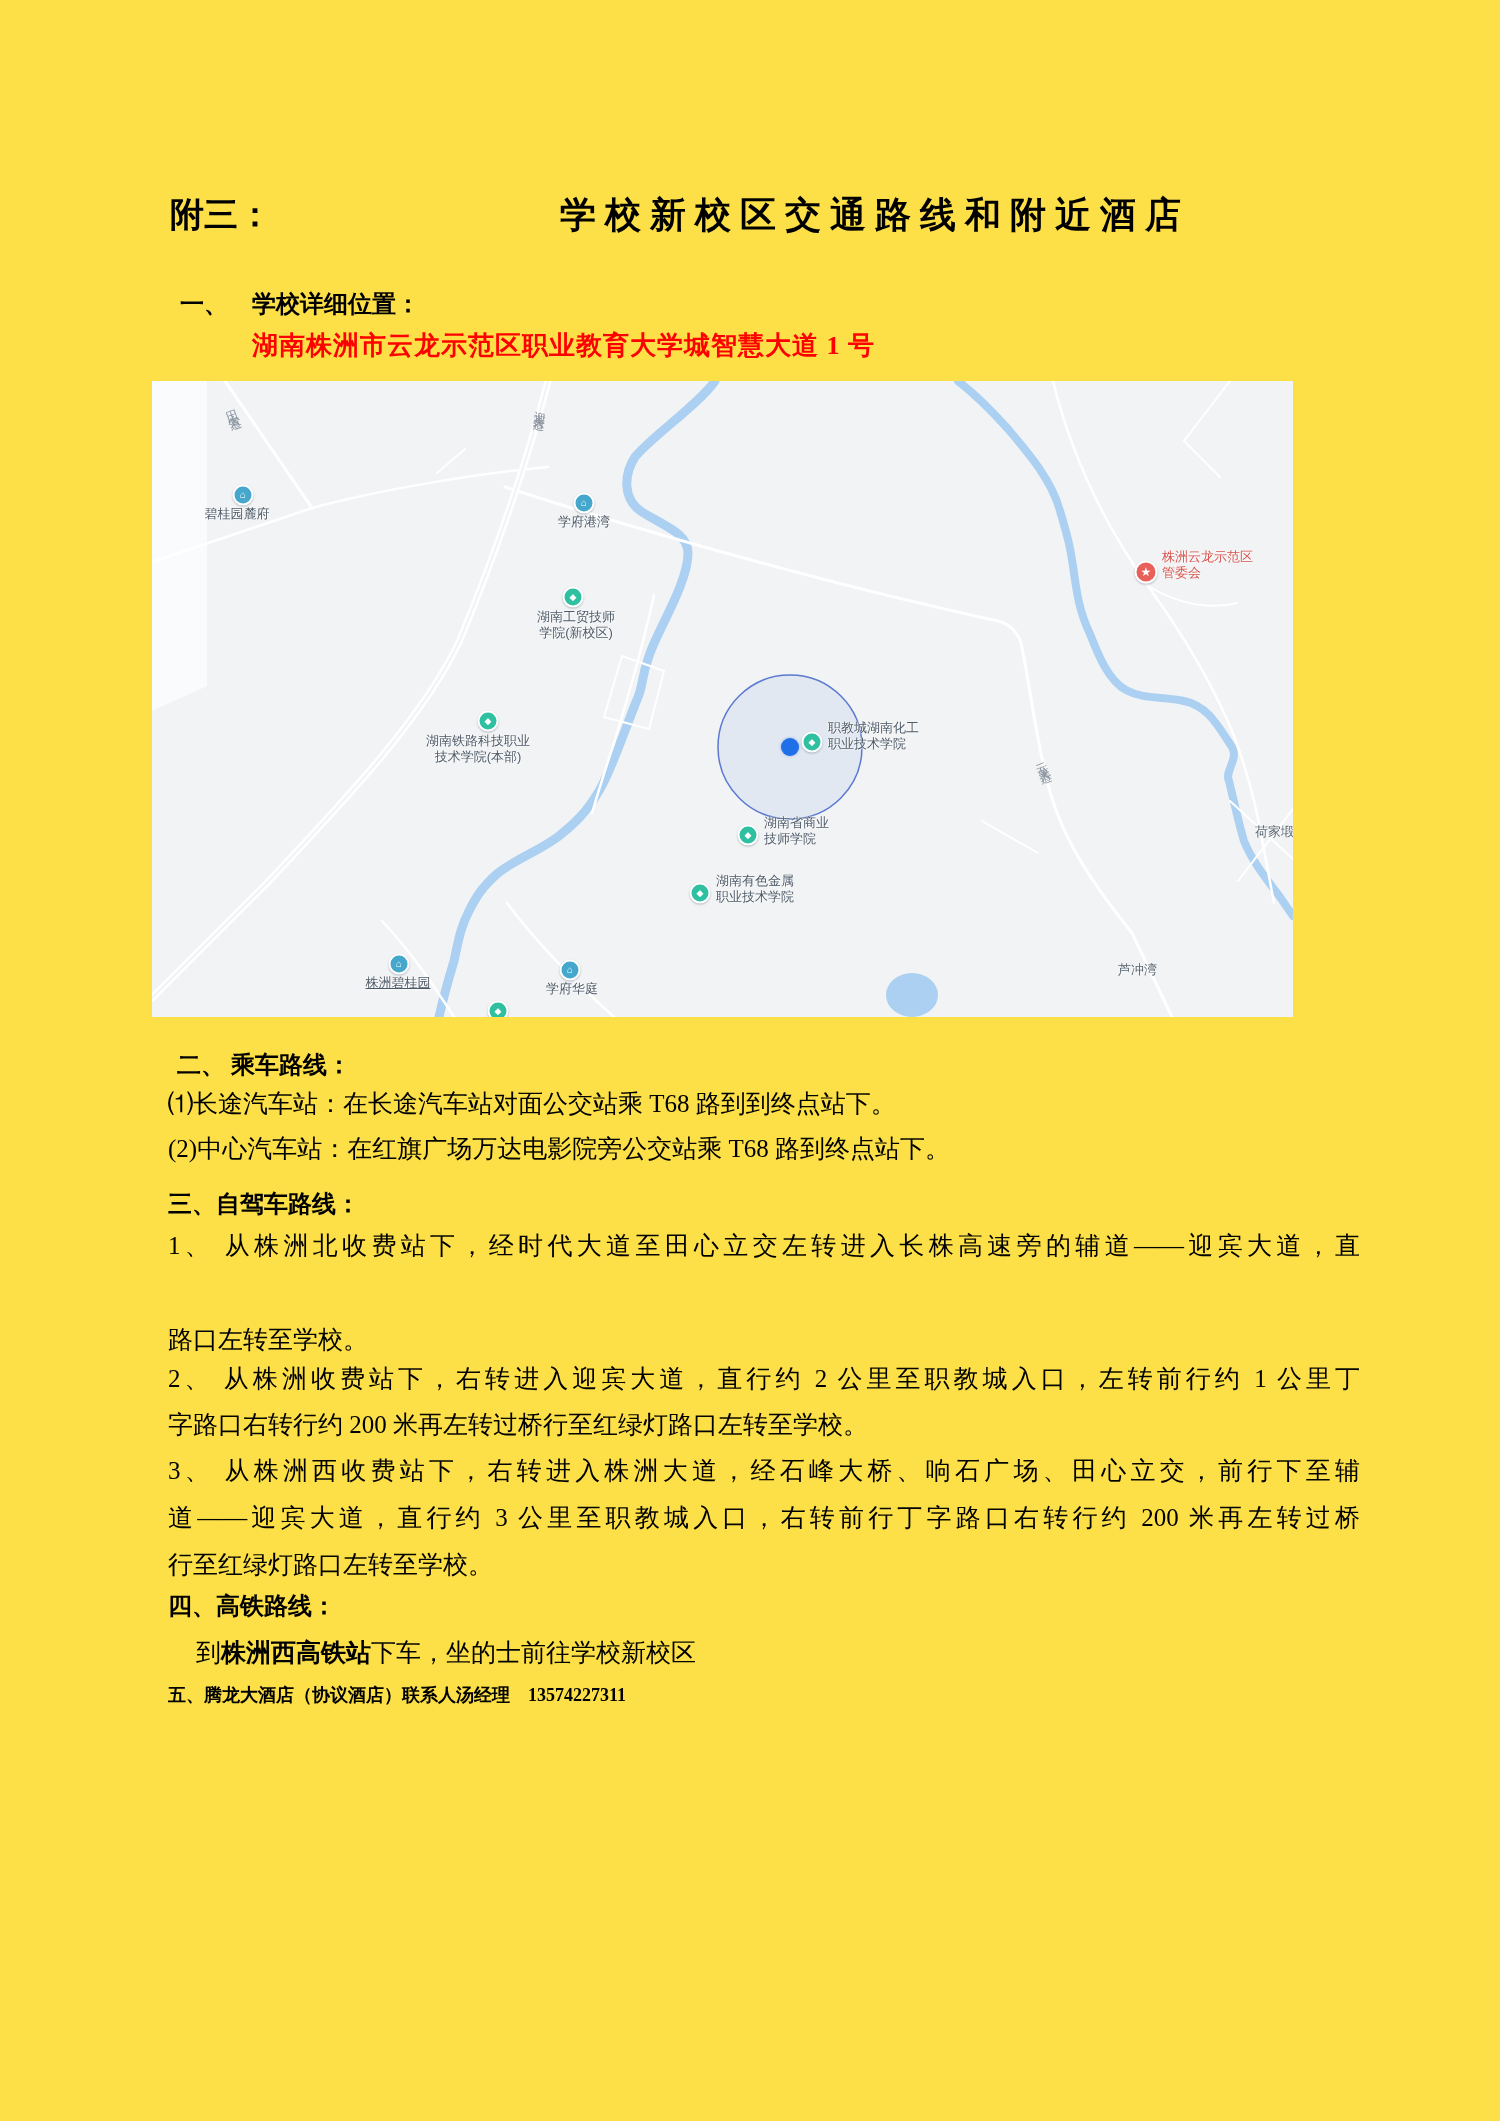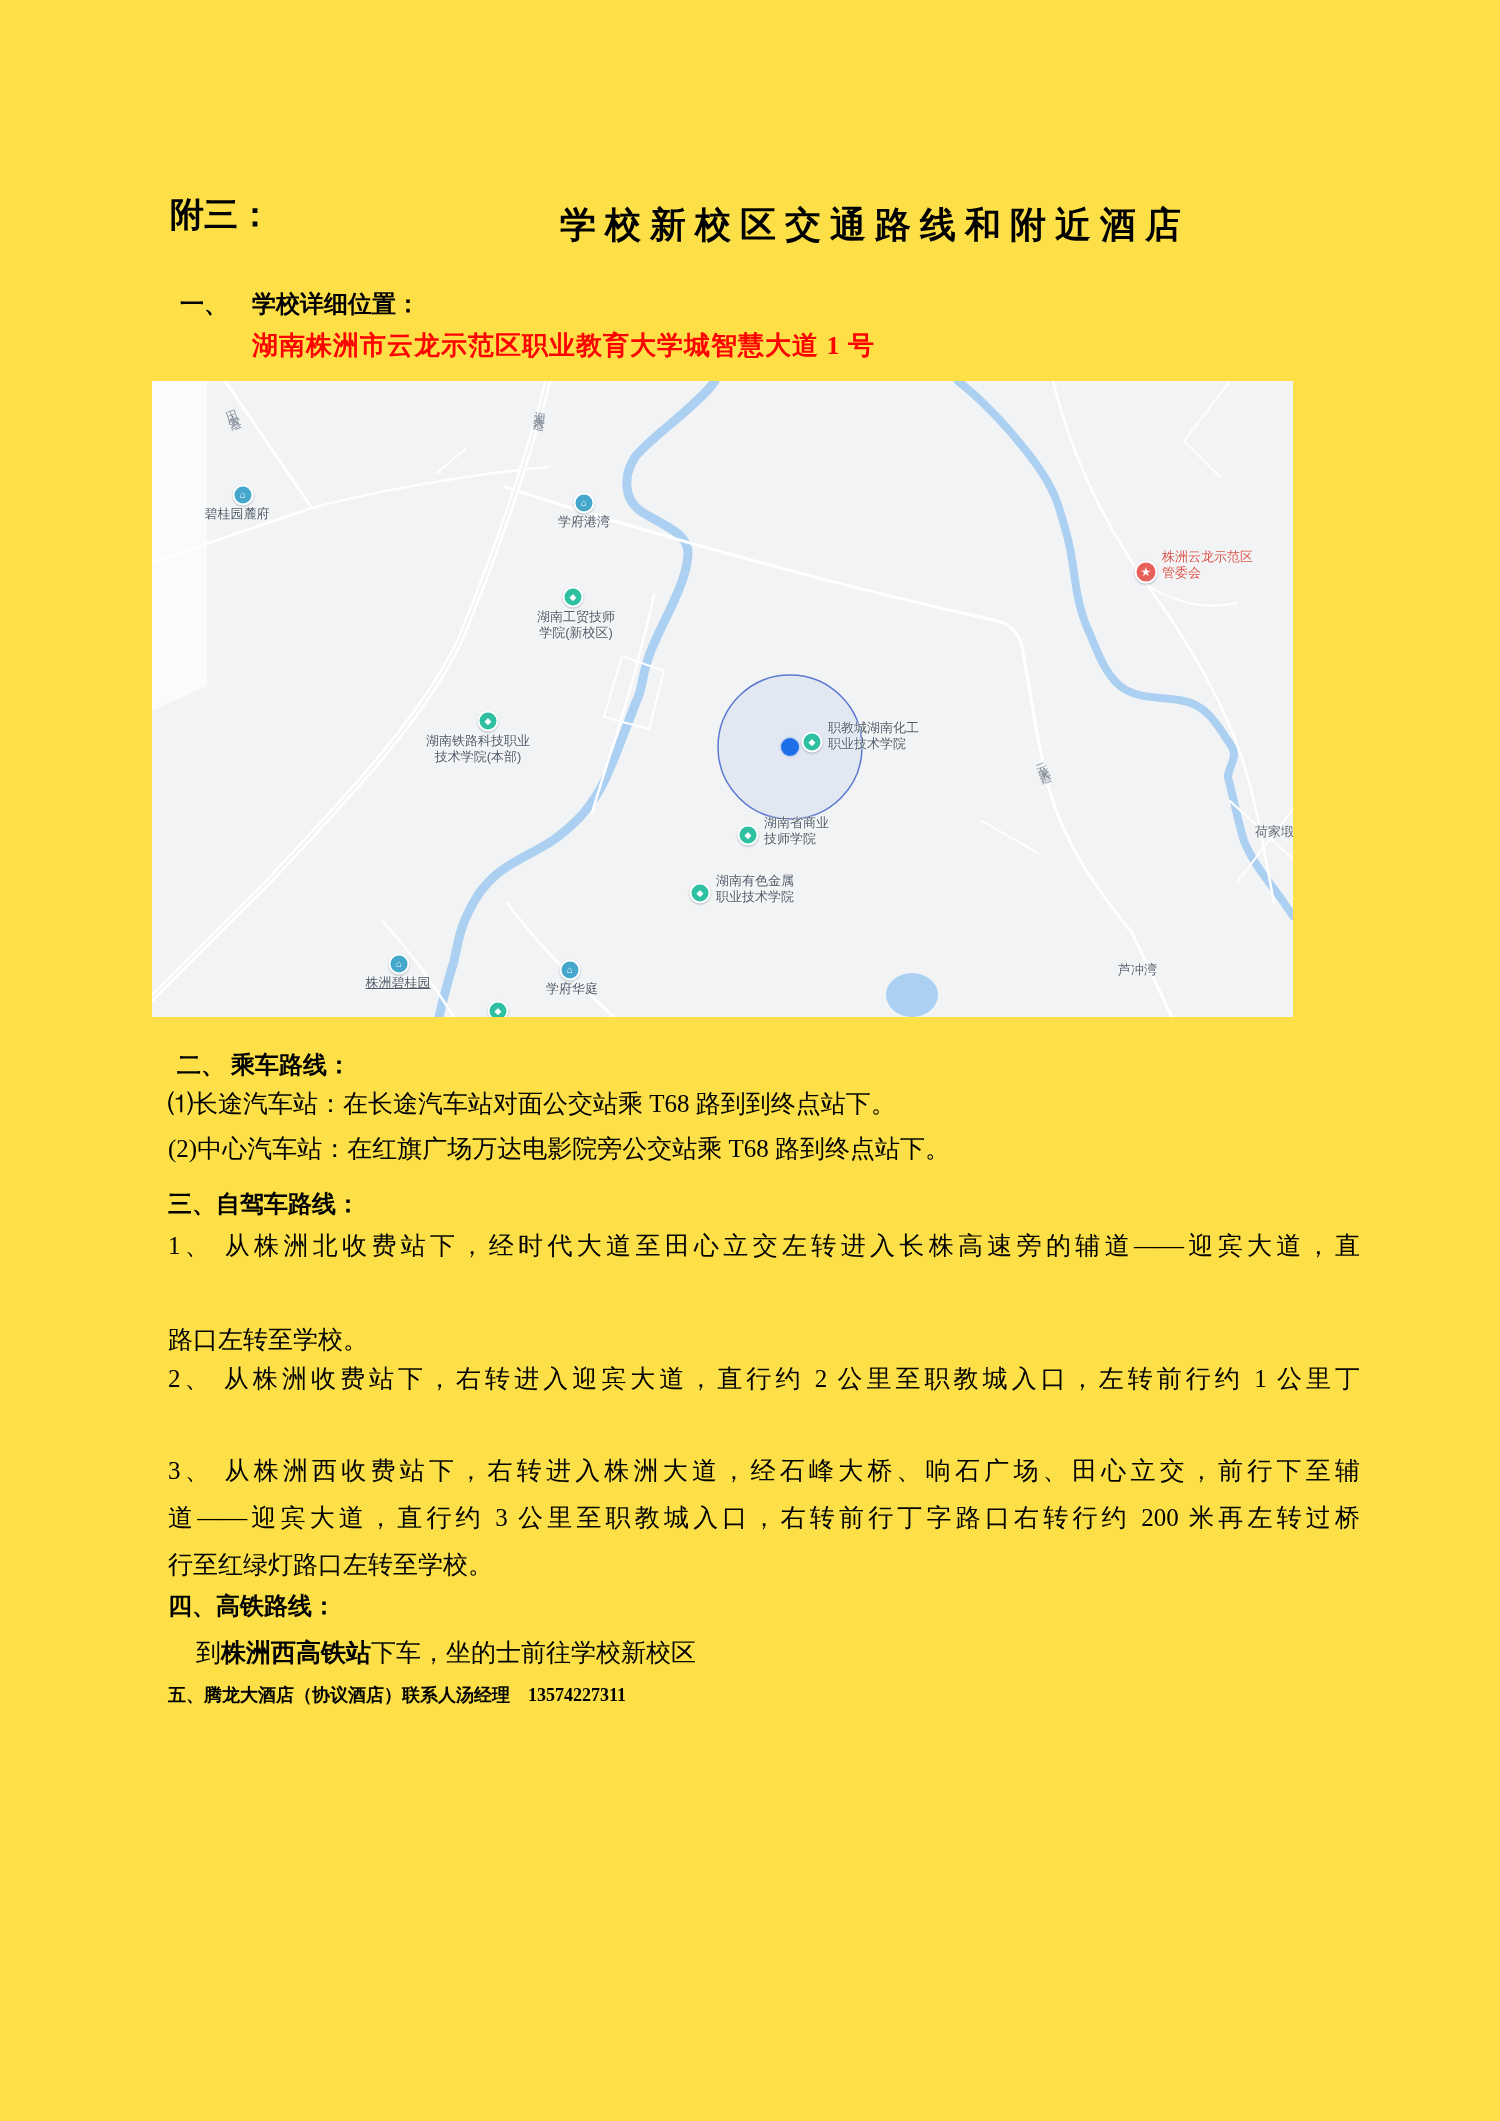--- a/index.html
+++ b/index.html
@@ -2,21 +2,21 @@
 <html><head>
 <meta charset="utf-8">
 <style>
   html,body{margin:0;padding:0;}
   body{width:1500px;height:2121px;background:#ffffff;font-family:"Liberation Serif",serif;color:#000;}
   .page{position:relative;width:1500px;height:2121px;overflow:hidden;background:#fde047;}
 
   
   .abs{position:absolute;}
   .attach-label{left:170px;top:192px;font-size:34px;font-weight:bold;}
-  .doc-title{left:560px;top:201px;font-size:36px;font-weight:bold;letter-spacing:9px;white-space:nowrap;}
+  .doc-title{left:560px;top:191px;font-size:36px;font-weight:bold;letter-spacing:9px;white-space:nowrap;}
   .h-sec{font-size:24px;font-weight:bold;white-space:nowrap;}
   .h1{left:180px;top:288px;}
   .address{left:252px;top:328px;font-size:26px;font-weight:bold;color:#ff0000;letter-spacing:1px;white-space:nowrap;}
   .h2{left:177px;top:1049px;}
   .h3{left:168px;top:1188px;text-align:center;}
   .h4{left:168px;top:1590px;}
   .bline{left:168px;width:1192px;font-size:25px;line-height:30px;white-space:nowrap;}
   .j{white-space:normal;text-align:justify;text-align-last:justify;overflow:hidden;height:32px;}
   .s2i1{top:1089px;}
   .s2i2{top:1134px;}
@@ -148,20 +148,21 @@
     </div>
 
   <div class="abs h-sec h2">二、 乘车路线：</div>
   <div class="abs bline s2i1">⑴长途汽车站：在长途汽车站对面公交站乘 T68 路到到终点站下。</div>
   <div class="abs bline s2i2">(2)中心汽车站：在红旗广场万达电影院旁公交站乘 T68 路到终点站下。</div>
 
   <div class="abs h-sec h3">三、自驾车路线：</div>
   <div class="abs bline j p1l1">1、 从株洲北收费站下，经时代大道至田心立交左转进入长株高速旁的辅道——迎宾大道，直</div>
   <div class="abs bline p1l3">路口左转至学校。</div>
   <div class="abs bline j p2l1">2、 从株洲收费站下，右转进入迎宾大道，直行约 2 公里至职教城入口，左转前行约 1 公里丁</div>
+  <div class="abs bline p2l2">字路口右转行约 200 米再左转过桥行至红绿灯路口左转至学校。</div>
   <div class="abs bline j p3l1">3、 从株洲西收费站下，右转进入株洲大道，经石峰大桥、响石广场、田心立交，前行下至辅</div>
   <div class="abs bline j p3l2">道——迎宾大道，直行约 3 公里至职教城入口，右转前行丁字路口右转行约 200 米再左转过桥</div>
   <div class="abs bline p3l3">行至红绿灯路口左转至学校。</div>
 
   <div class="abs h-sec h4">四、高铁路线：</div>
   <div class="abs s4line">
     <span>到</span><b>株洲西高铁站</b><span>下车，坐的士前往学校新校区</span>
   </div>
 
   <div class="abs s5line">五、腾龙大酒店（协议酒店）联系人汤经理　13574227311</div>

